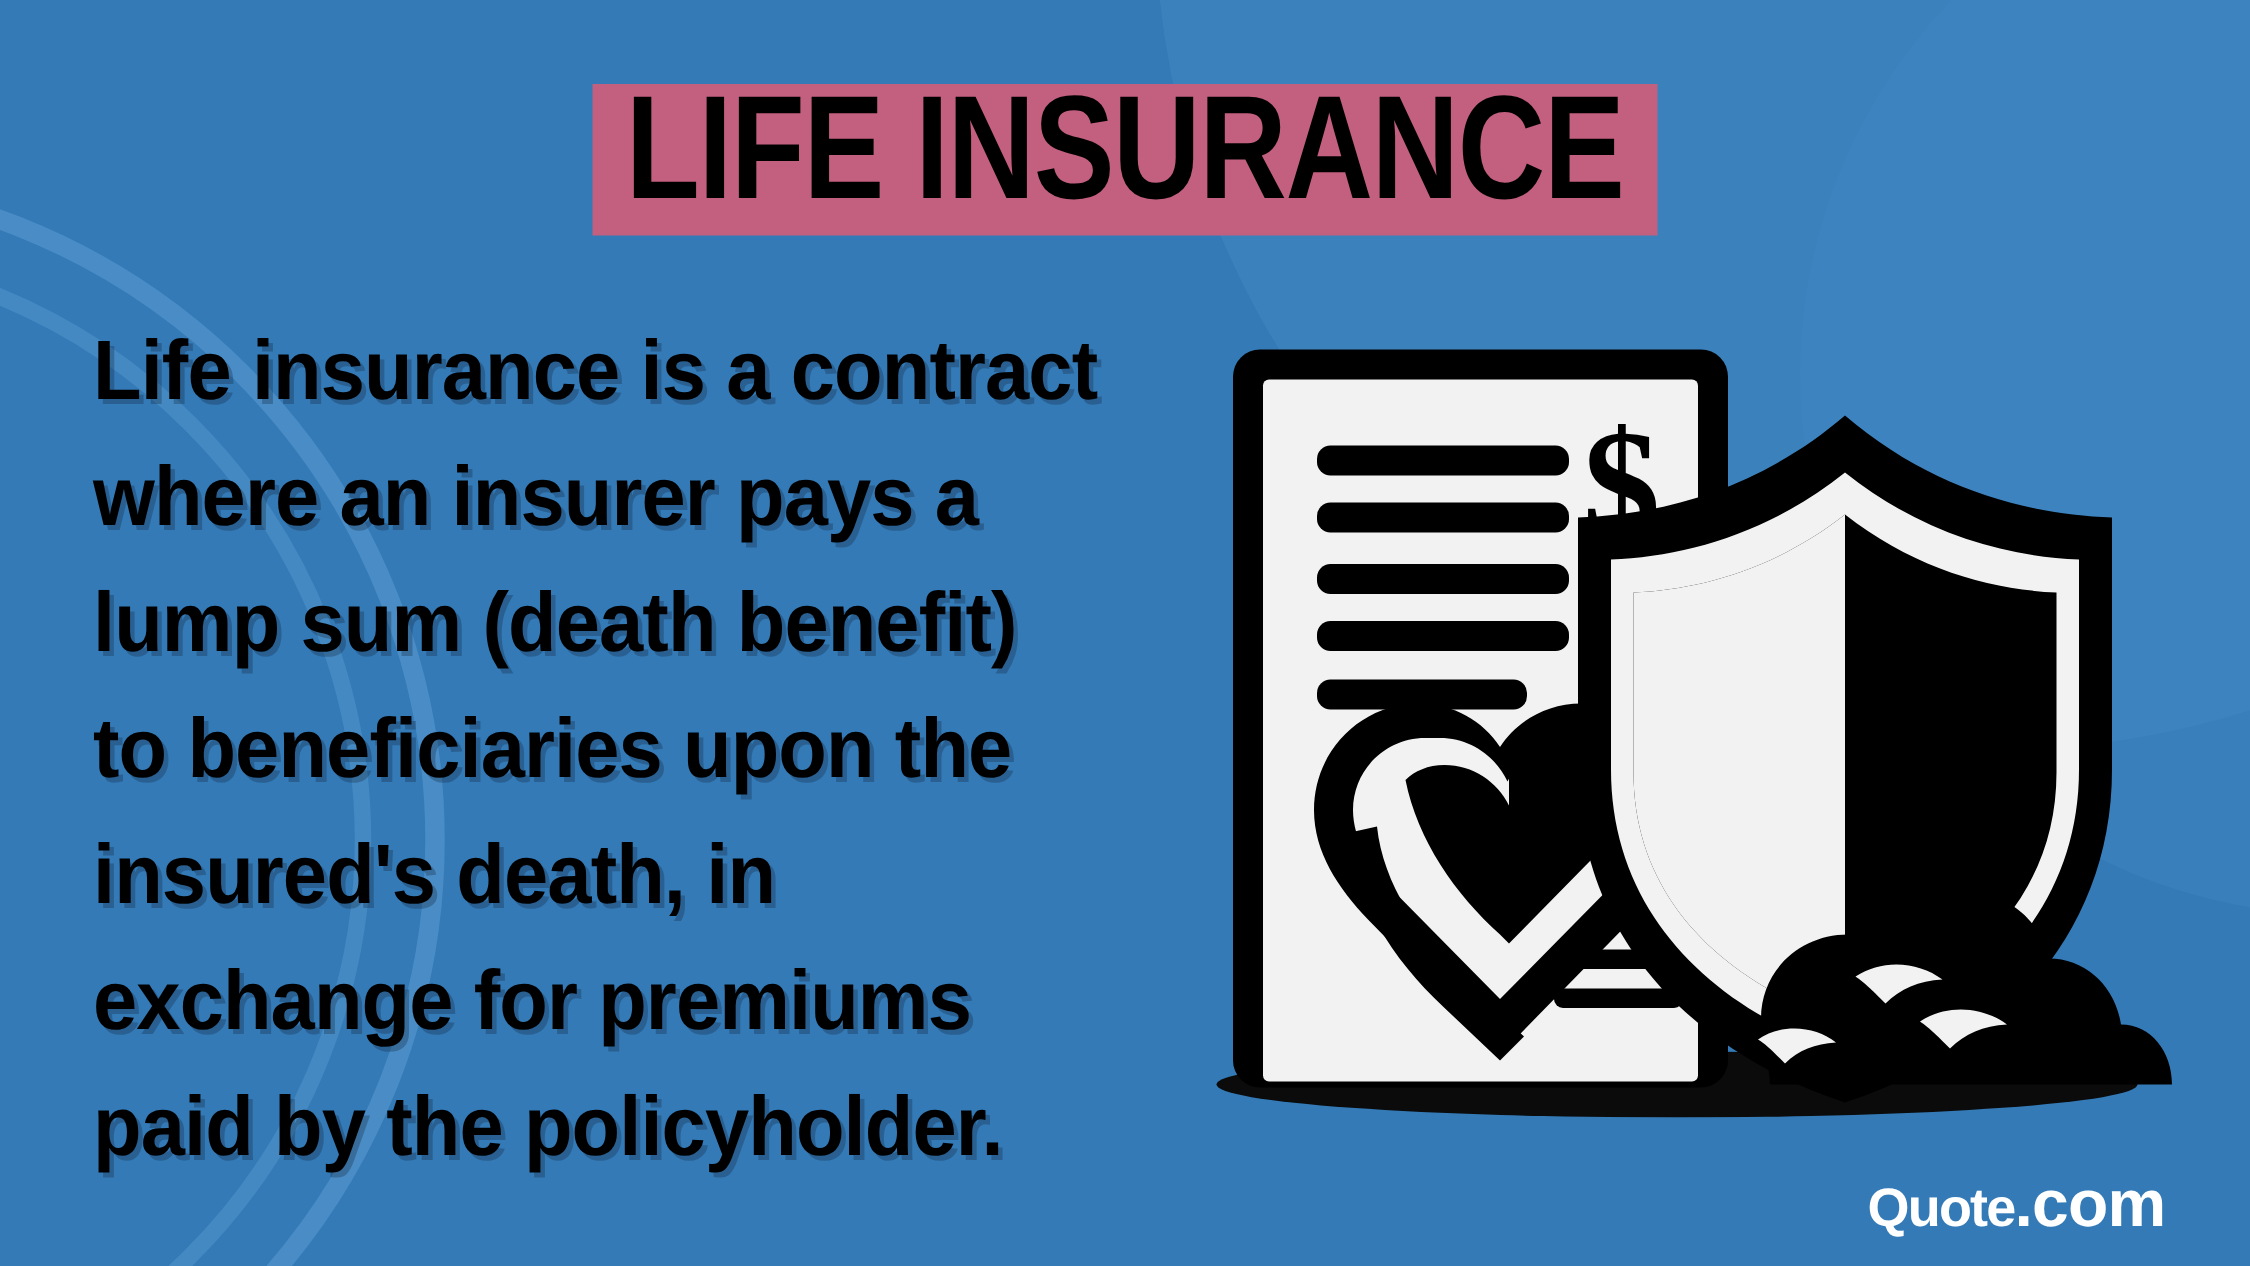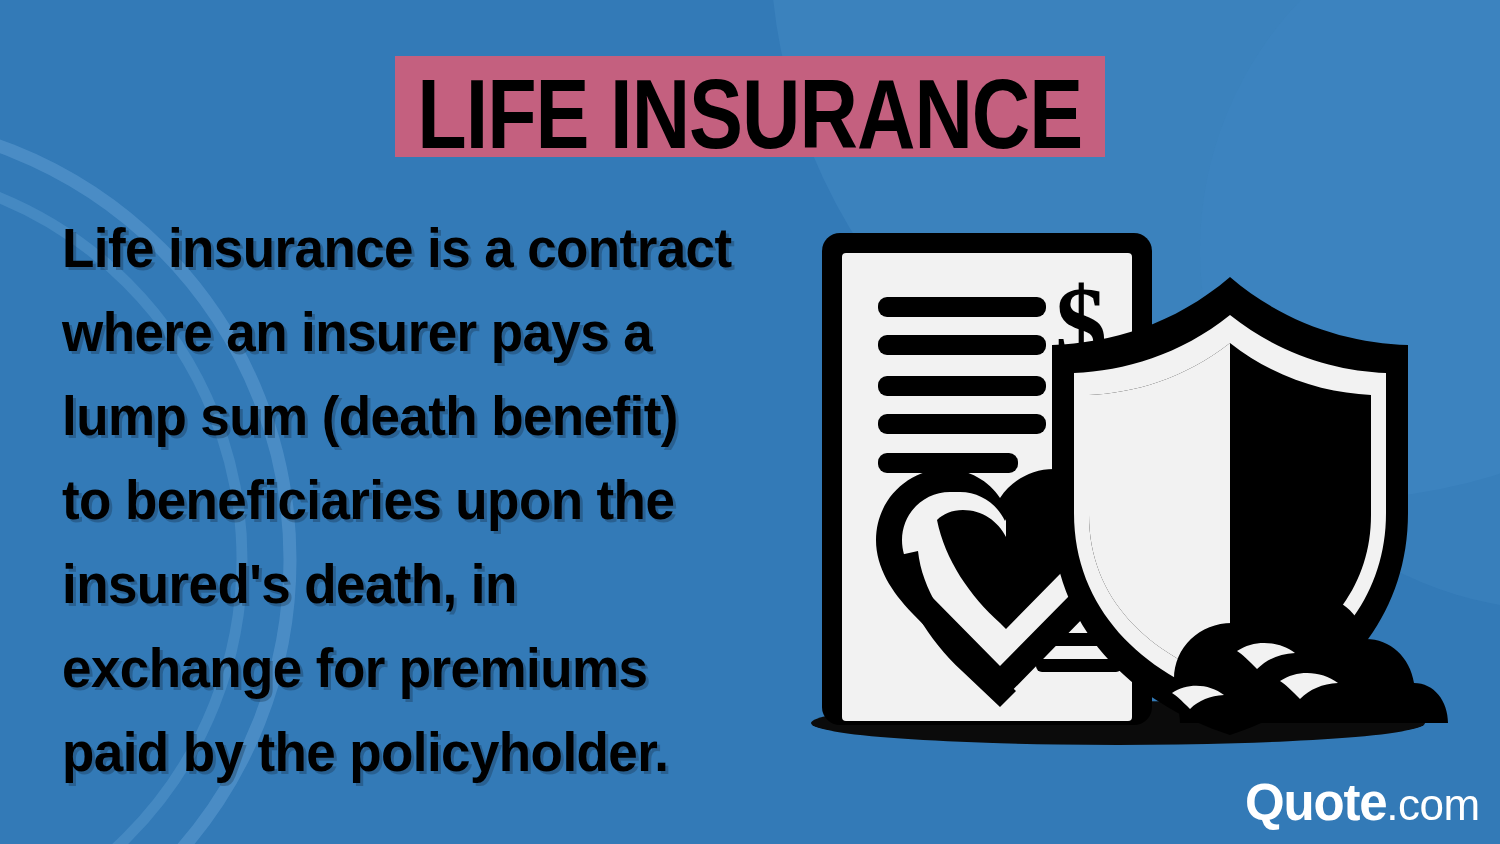--- a/index.html
+++ b/index.html
@@ -27,21 +27,21 @@
 
   
   #title-band {
     position: absolute;
     left: 395px;
     top: 56px;
     width: 710px;
     height: 101px;
     background: #c4607f;
     display: flex;
-    align-items: flex-end;
+    align-items: flex-start;
     justify-content: center;
   }
   #title-text {
     font-family: "Liberation Sans", sans-serif;
     font-weight: bold;
     font-size: 86px;
     line-height: 1;
     letter-spacing: -1px;
     color: #000000;
     white-space: nowrap;
@@ -84,27 +84,27 @@
     position: absolute;
     left: 1245px;
     top: 780px;
     display: flex;
     align-items: baseline;
     color: #ffffff;
   }
   #brand-name {
     font-family: "Liberation Sans", sans-serif;
     font-weight: bold;
-    font-size: 51px;
+    font-size: 36px;
     line-height: 46px;
     letter-spacing: -1.2px;
   }
   #brand-tld {
     font-family: "Liberation Sans", sans-serif;
-    font-weight: normal;
+    font-weight: bold;
     font-size: 44px;
     line-height: 46px;
     letter-spacing: -0.5px;
     text-align: center;
   }
 </style>
 </head>
 <body>
 
 <div id="canvas">

